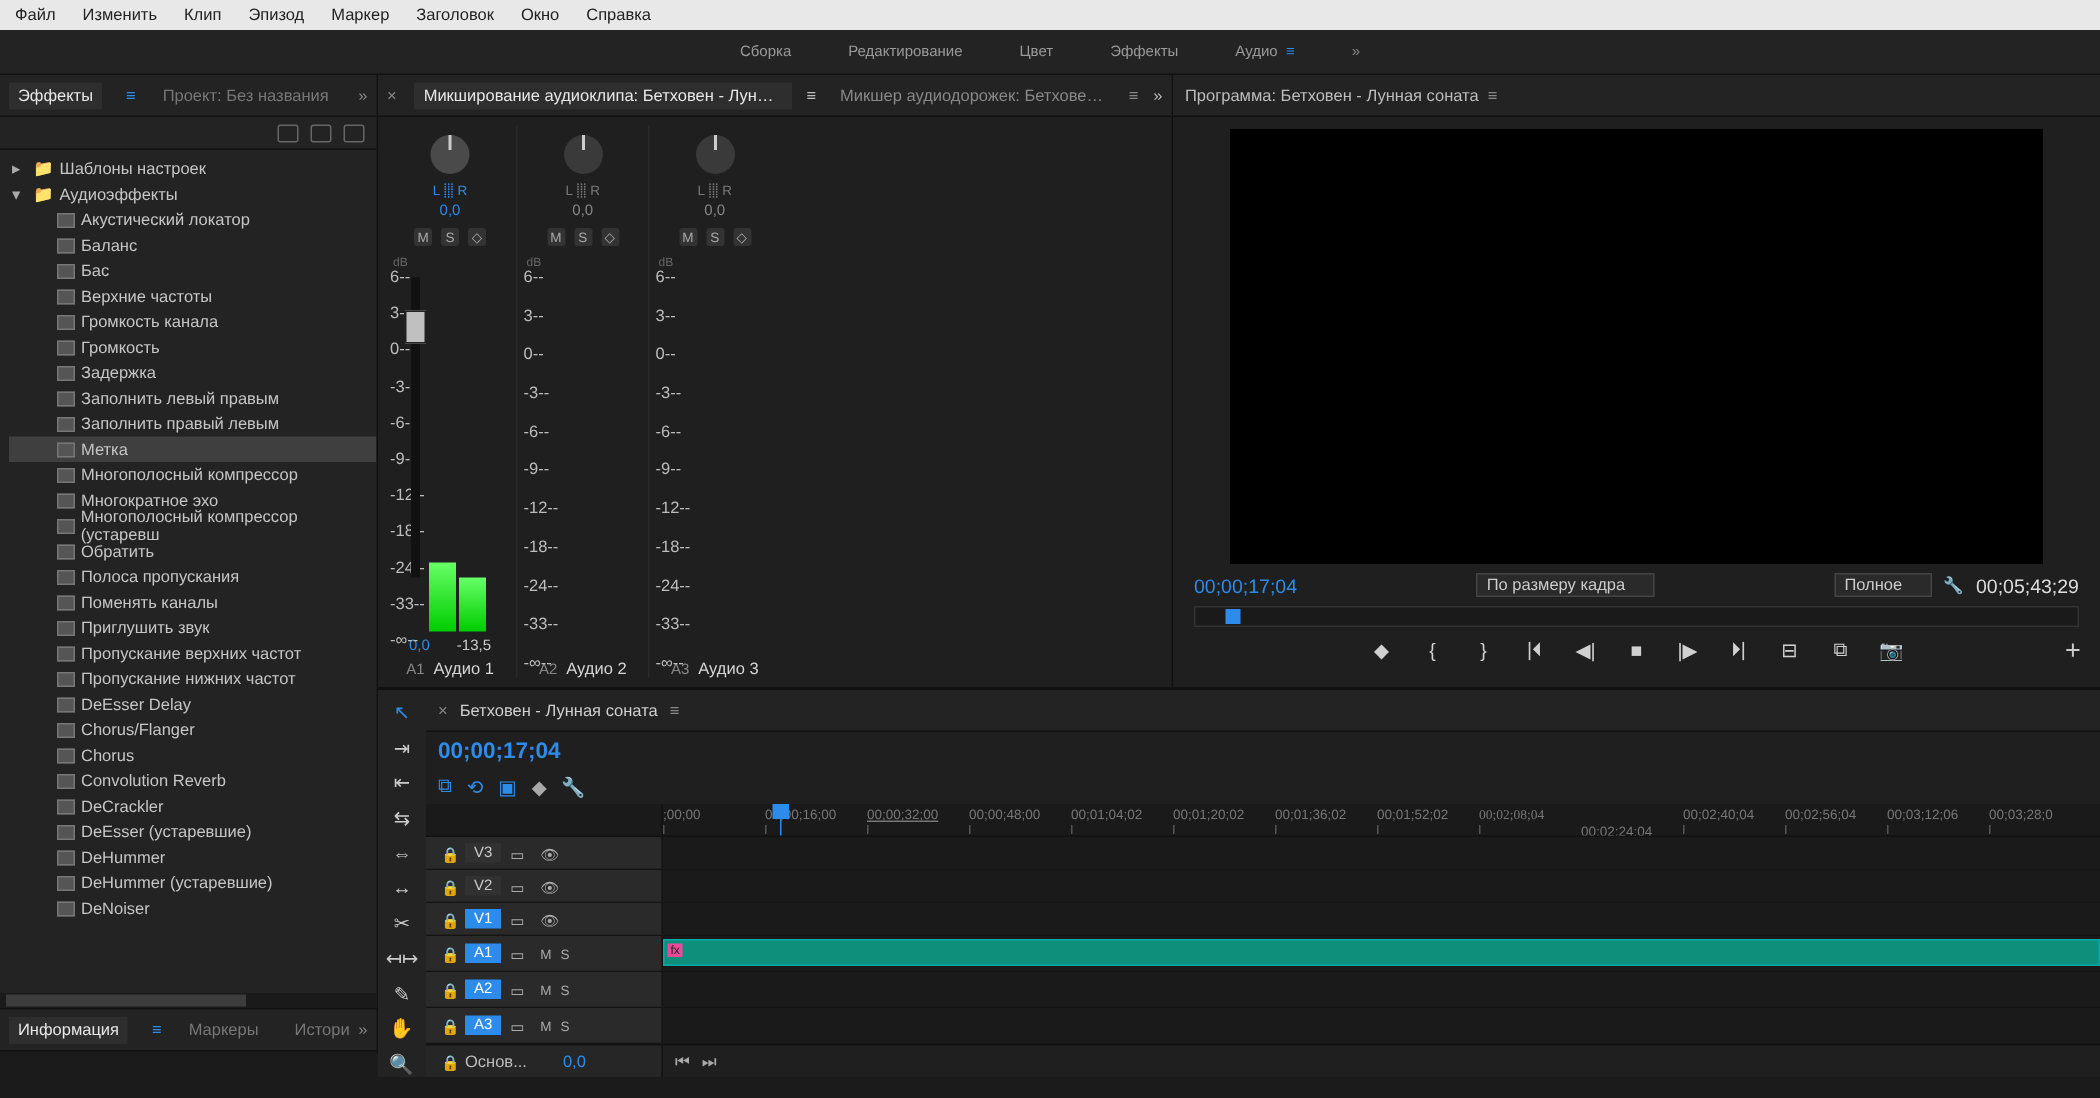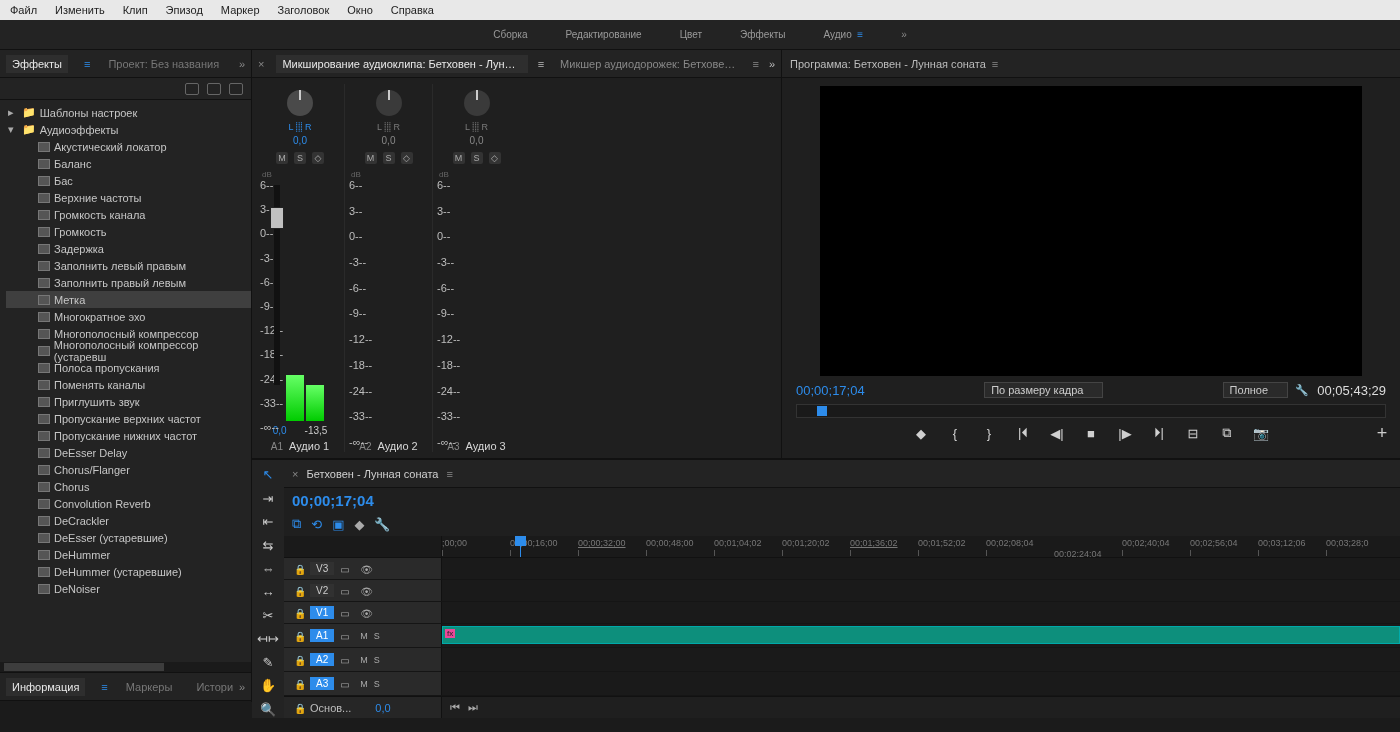--- a/index.html
+++ b/index.html
@@ -214,29 +214,33 @@
           <div class="tree-row child">
             <span class="preset"></span>
             <span class="lbl">Заполнить правый левым</span>
           </div>
           <div class="tree-row child sel">
             <span class="preset"></span>
             <span class="lbl">Метка</span>
           </div>
           <div class="tree-row child">
             <span class="preset"></span>
+            <span class="lbl">Многополосный компрессор</span>
+          </div>
+          <div class="tree-row child">
+            <span class="preset"></span>
             <span class="lbl">Многократное эхо</span>
           </div>
           <div class="tree-row child">
             <span class="preset"></span>
-            <span class="lbl">Многополосный компрессор</span>
-          </div>
-          <div class="tree-row child">
-            <span class="preset"></span>
             <span class="lbl">Многополосный компрессор (устаревш</span>
+          </div>
+          <div class="tree-row child">
+            <span class="preset"></span>
+            <span class="lbl">Обратить</span>
           </div>
           <div class="tree-row child">
             <span class="preset"></span>
             <span class="lbl">Полоса пропускания</span>
           </div>
           <div class="tree-row child">
             <span class="preset"></span>
             <span class="lbl">Поменять каналы</span>
           </div>
           <div class="tree-row child">
@@ -508,23 +512,23 @@
         <div class="tl-ruler">
           <div class="track-head-spacer"></div>
           <div class="ticks" id="ticks">
             <div class="playhead" id="playhead" style="left: 78px;"></div>
           <div class="tick" style="left: 0px;">;00;00</div>
           <div class="tick" style="left: 68px;">00;00;16;00</div>
           <div class="tick" style="left: 136px; text-decoration: underline;">00;00;32;00</div>
           <div class="tick" style="left: 204px;">00;00;48;00</div>
           <div class="tick" style="left: 272px;">00;01;04;02</div>
           <div class="tick" style="left: 340px;">00;01;20;02</div>
-          <div class="tick" style="left: 408px; text-decoration: underline;">00;01;36;02</div>
+          <div class="tick" style="left: 408px;">00;01;36;02</div>
           <div class="tick" style="left: 476px;">00;01;52;02</div>
-          <div class="tick" style="left: 544px;">00;02;08;04</div>
+          <div class="tick" style="left: 544px; font-family: Liberation Serif, serif;">00;02;08;04</div>
           <div class="tick" style="left: 612px; margin-top: 11px;">00;02;24;04</div>
           <div class="tick" style="left: 680px;">00;02;40;04</div>
           <div class="tick" style="left: 748px;">00;02;56;04</div>
           <div class="tick" style="left: 816px;">00;03;12;06</div>
           <div class="tick" style="left: 884px;">00;03;28;0</div>
         </div>
         </div>
         <div class="tl-tracks" id="tracks">
         <div class="track">
           <div class="track-head">

